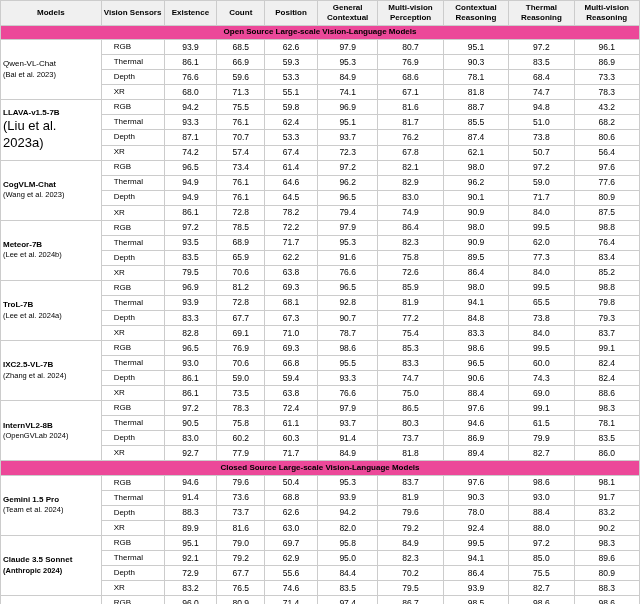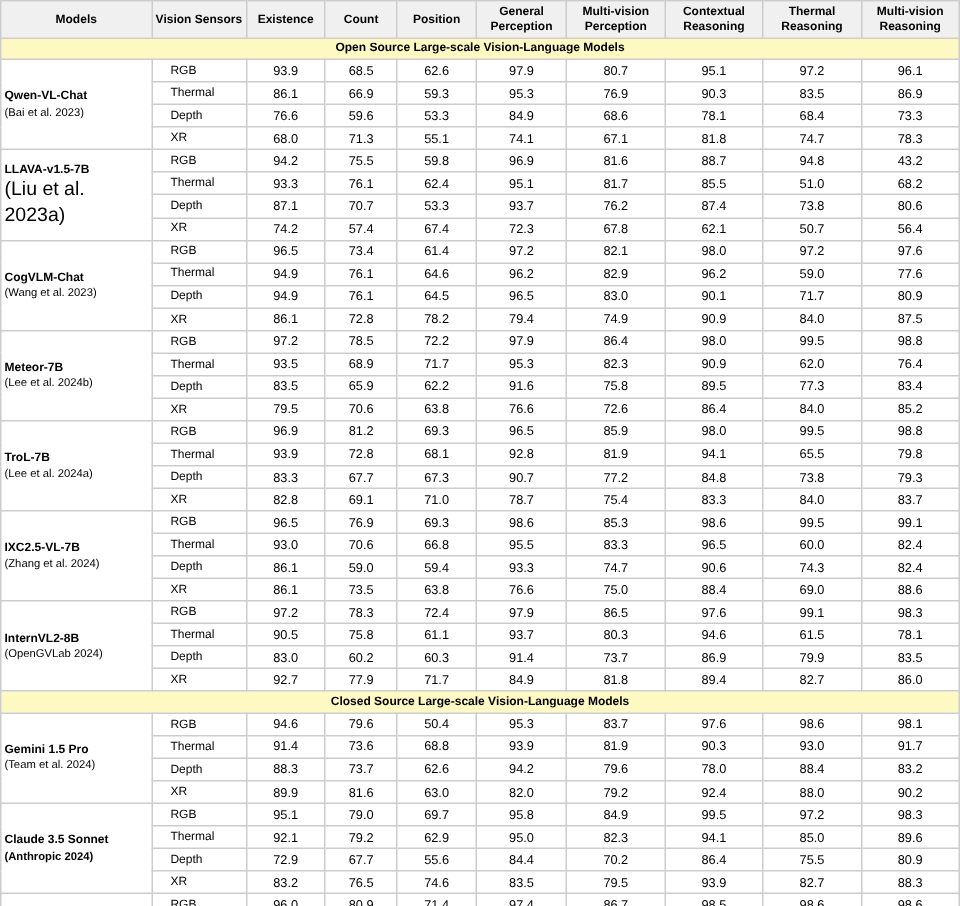--- a/index.html
+++ b/index.html
@@ -33,21 +33,21 @@
       text-align: left;
       font-weight: bold;
       font-size: 8px;
     }
     td.sensor {
       text-align: left;
       font-size: 8px;
       padding-left: 12px;
     }
     tr.section-header td {
-      background: #fef9c3;
+      background: #ec4899;
       font-weight: bold;
       text-align: center;
       font-size: 8px;
     }
     tr.group-first td {
       border-top: 1.5px solid #999;
     }
     col.col-model { width: 80px; }
     col.col-sensor { width: 50px; }
     col.col-exist { width: 42px; }
@@ -75,33 +75,33 @@
     <col class="col-sensory">
     <col class="col-multireason">
   </colgroup>
   <thead>
     <tr>
       <th>Models</th>
       <th>Vision Sensors</th>
       <th>Existence</th>
       <th>Count</th>
       <th>Position</th>
-      <th>General Perception</th>
+      <th>General Contextual</th>
       <th>Multi-vision Perception</th>
       <th>Contextual Reasoning</th>
       <th>Thermal Reasoning</th>
       <th>Multi-vision Reasoning</th>
     </tr>
   </thead>
   <tbody id="table-body">
   <tr class="section-header">
         <td colspan="10">Open Source Large-scale Vision-Language Models</td>
       </tr>
       <tr class="group-first">
-        <td rowspan="4" class="model-name"><span style="font-weight:bold">Qwen-VL-Chat</span><br><span style="font-weight:normal;font-size:7.5px">(Bai et al. 2023)</span></td>
+        <td rowspan="4" class="model-name"><span style="font-weight:normal">Qwen-VL-Chat</span><br><span style="font-weight:normal;font-size:7.5px">(Bai et al. 2023)</span></td>
         <td class="sensor">RGB</td>
         <td>93.9</td>
         <td>68.5</td>
         <td>62.6</td>
         <td>97.9</td>
         <td>80.7</td>
         <td>95.1</td>
         <td>97.2</td>
         <td>96.1</td>
       </tr>

